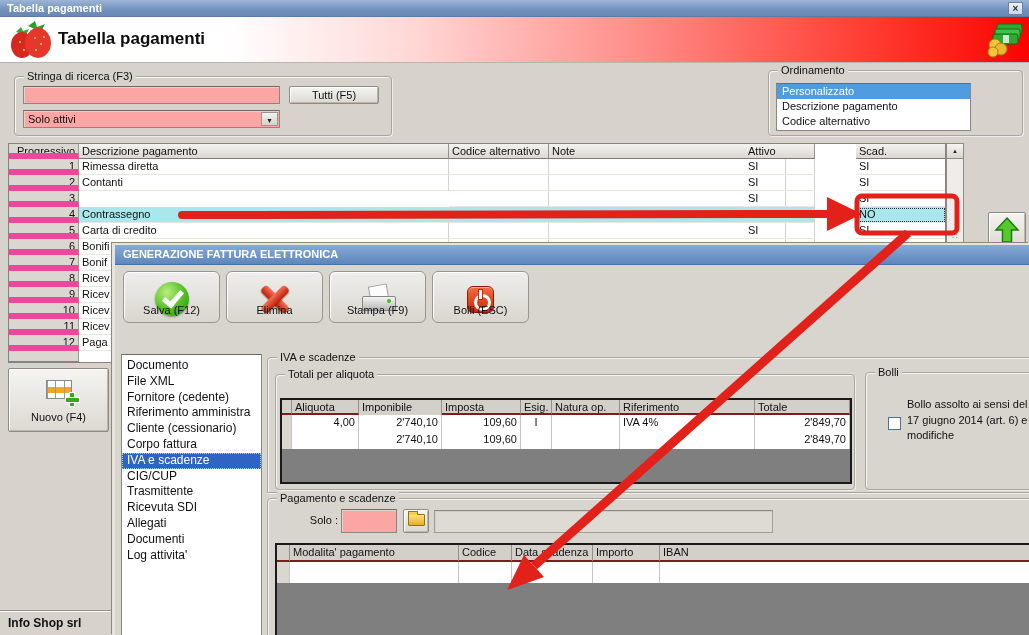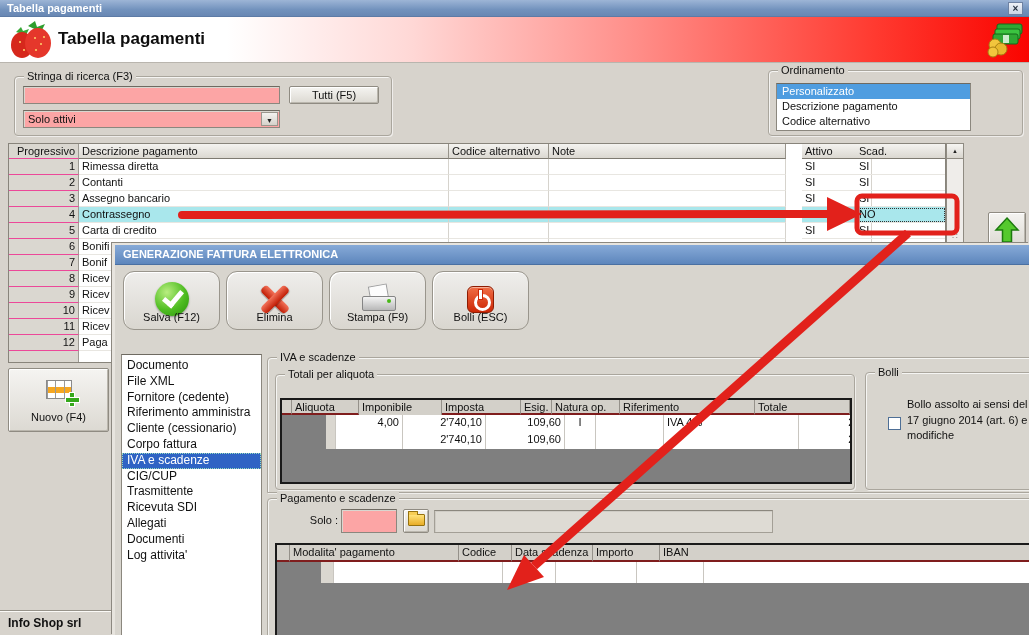--- a/index.html
+++ b/index.html
@@ -44,25 +44,25 @@
   
   .tablemain { left:8px; top:143px; width:938px; height:220px; background:#fff;
     border:1px solid #88847b; overflow:hidden; }
   .thead { position:absolute; left:0; top:0; width:100%; height:15px; }
   .hc { position:absolute; top:0; height:15px; background:linear-gradient(#f4f3f0,#dbd8d1);
     border-right:1px solid #97938a; border-bottom:1px solid #7e7a71; padding:0 3px; line-height:14px;
     white-space:nowrap; overflow:hidden; }
   .trow { position:absolute; left:0; width:100%; height:16px; }
   .tc { position:absolute; top:0; height:16px; padding:1px 3px; line-height:13px; white-space:nowrap;
     overflow:hidden; border-right:1px solid #d6d3cd; border-bottom:1px solid #e8e6e1; }
-  .c-num  { left:0;     width:70px;  text-align:right; background:#dad7d0; border-right:1px solid #9d9a93; border-bottom:1px solid #ec4899; }
+  .c-num  { left:0;     width:70px;  text-align:right; background:#dad7d0; border-right:1px solid #9d9a93; border-bottom:6px solid #ec4899; }
   .c-desc { left:70px;  width:370px; }
   .c-cod  { left:440px; width:100px; }
   .c-note { left:540px; width:237px; }
-  .c-att  { left:793px; width:70px;  }
+  .c-att  { left:736px; width:70px;  }
   .c-scad { left:847px; width:90px;  }
   .hl { background:#a9e7ec; }
   .focuscell { outline:1px dotted #333; outline-offset:-2px; }
 
   
   .vscroll { left:946px; top:143px; width:18px; height:220px; background:#efedea;
     border:1px solid #8f8b82; }
   .sbtn { position:absolute; left:0; top:0; width:16px; height:15px; background:linear-gradient(#f6f5f2,#d8d5ce);
     border-bottom:1px solid #8f8b82; text-align:center; font-size:6px; line-height:14px; color:#222; }
   .grip { left:948px; top:231px; width:14px; height:10px; color:#8c8880; font-size:9px; line-height:10px; text-align:center; }
@@ -73,31 +73,31 @@
     border-top:1px solid #97938a; box-shadow:inset 0 1px 0 #fbfaf7; font-weight:bold; font-size:12px;
     padding:5px 0 0 8px; }
 
   
   .dialog { left:112px; top:243px; width:917px; height:392px; background:#d8d5ce;
     border-left:3px solid #e7e4de; border-top:2px solid #e7e4de; box-shadow:-1px -1px 0 #8c8880;
     overflow:hidden; z-index:10; }
   .dtitle { position:absolute; left:0; top:0; width:100%; height:20px;
     background:linear-gradient(#87aad8,#5d86bc); color:#fff; font-weight:bold; padding:3px 0 0 8px;
     border-bottom:1px solid #4a70a2; }
-  .tbtn { position:absolute; top:26px; width:97px; height:59px; background:linear-gradient(#efeeec,#d9d6cf);
-    border:1px solid #99958c; border-radius:11px; box-shadow:inset 1px 1px 0 #fff; }
+  .tbtn { position:absolute; top:26px; width:97px; height:52px; background:linear-gradient(#efeeec,#d9d6cf);
+    border:1px solid #99958c; border-radius:6px; box-shadow:inset 1px 1px 0 #fff; }
   .tbicon { position:absolute; top:6px; left:0; right:0; height:42px; display:flex; align-items:center; justify-content:center; }
   .tblabel { position:absolute; bottom:6px; width:100%; text-align:center; }
 
   
   .dtable { position:absolute; background:#7f7f7f; border:2px solid #1a1a1a; overflow:hidden; }
   .dhc { position:absolute; top:0; background:#d3d0c9; border-right:1px solid #95918a;
     border-bottom:2px solid #7f1d1d; padding:1px 3px; line-height:13px; white-space:nowrap; overflow:hidden; }
   .dtc { position:absolute; background:#fff; border-right:1px solid #c9c6c0; padding:1px 3px;
-    line-height:13px; white-space:nowrap; overflow:hidden;margin-left:44px; }
+    line-height:13px; white-space:nowrap; overflow:hidden; }
   .num { text-align:right; }
   .ctr { text-align:center; }
 
   
   .ico-save { width:34px; height:34px; border-radius:50%; position:relative;
     background:radial-gradient(circle at 35% 30%,#b9ee80,#4fbd22 55%,#28910b); box-shadow:0 1px 2px rgba(0,0,0,.35); }
   .ico-save::after { content:""; position:absolute; left:8px; top:9px; width:15px; height:7px;
     border-left:5px solid #fff; border-bottom:5px solid #fff; transform:rotate(-50deg); }
   .ico-del { width:34px; height:34px; position:relative; }
   .ico-del::before,.ico-del::after { content:""; position:absolute; left:0; top:13px; width:34px; height:9px;
@@ -205,21 +205,20 @@
   <div class="trow" style="top:31px">
     <div class="tc c-num">2</div>
     <div class="tc c-desc">Contanti</div>
     <div class="tc c-cod"></div>
     <div class="tc c-note"></div>
     <div class="tc c-att">SI</div>
     <div class="tc c-scad">SI</div>
   </div>
   <div class="trow" style="top:47px">
     <div class="tc c-num">3</div>
-    <div class="tc c-desc">Assegno bancario</div>
     <div class="tc c-cod"></div>
     <div class="tc c-note"></div>
     <div class="tc c-att">SI</div>
     <div class="tc c-scad">SI</div>
   </div>
   <div class="trow" style="top:63px">
     <div class="tc c-num">4</div>
     <div class="tc c-desc hl">Contrassegno</div>
     <div class="tc c-cod hl"></div>
     <div class="tc c-note hl"></div>

